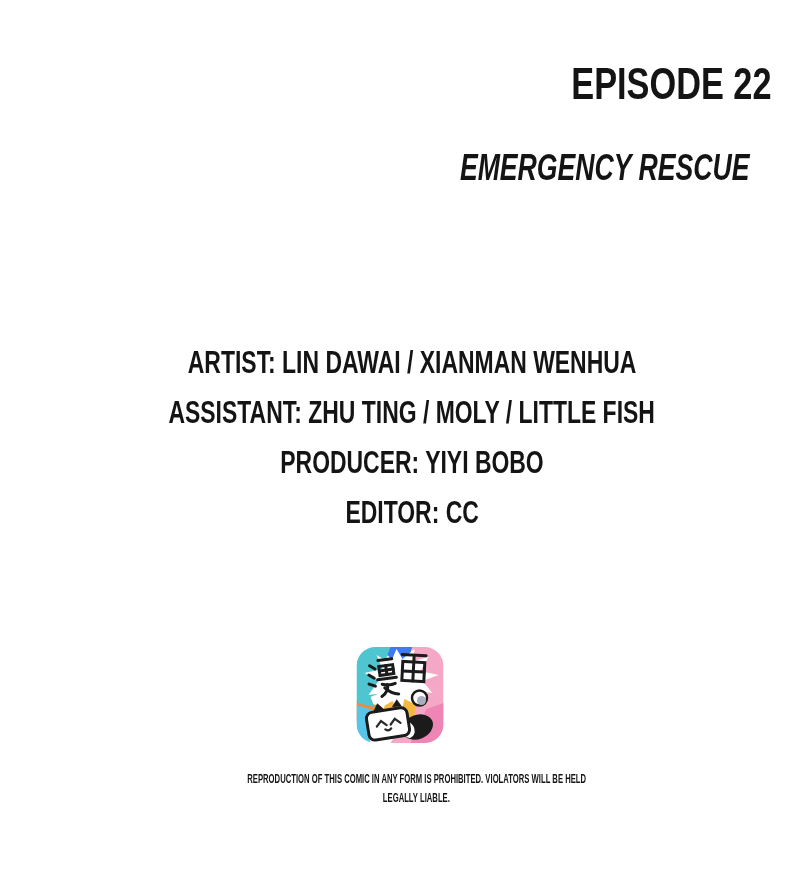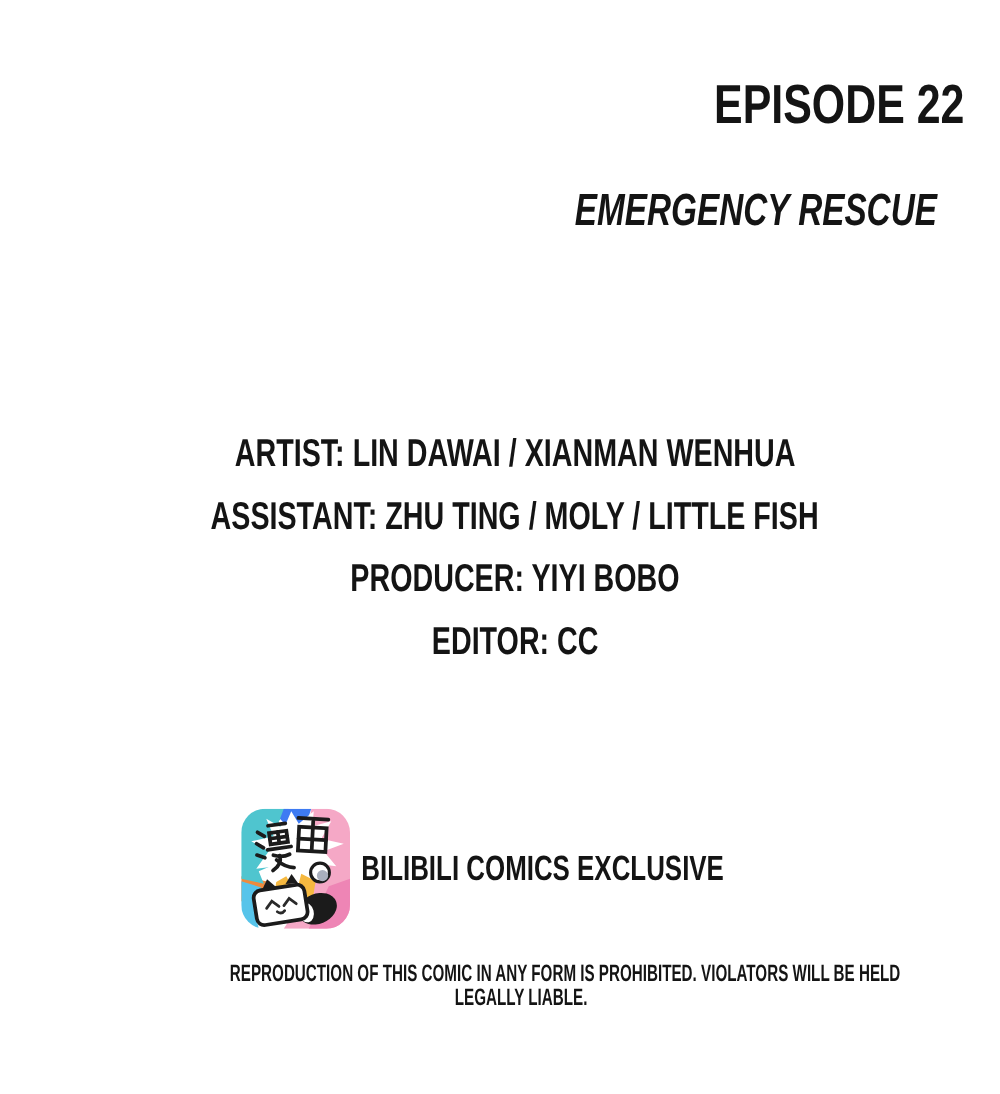--- a/index.html
+++ b/index.html
@@ -40,21 +40,21 @@
     height:96px;
   }
   #app-icon { width:87px; height:96px; flex:0 0 auto; display:block; }
   .pub-box { width:318px; overflow:visible; }
   .pub-box .sx {
     font-size:28px; transform:scaleX(.74); transform-origin:left center;
   }
 
   
   #disclaimer { position:absolute; top:770px; left:0; right:0; text-align:center; }
-  .disclaimer-line { font-size:19px; line-height:19px; white-space:nowrap;padding-left:33px; }
+  .disclaimer-line { font-size:12px; line-height:19px; white-space:nowrap;padding-left:33px; }
   .disclaimer-line .sx { transform:scaleX(.64); }
 </style>
 </head>
 <body>
 
 <div class="abs-line" id="episode-heading">
   <span class="sx">EPISODE 22</span>
 </div>
 
 <div class="abs-line" id="chapter-title">
@@ -133,23 +133,20 @@
         <path d="M38 61 L44 54 L48 62 Z" fill="#1b1b1b"></path>
         <rect x="11" y="63" width="41" height="28" rx="6" fill="#ffffff" stroke-width="3" stroke="#1b1b1b"></rect>
         <g fill="none" stroke="#2a2a2a" stroke-width="2.2" stroke-linecap="round">
           <path d="M20 78 l5 -5 5 5"></path>
           <path d="M34 78 l5 -5 5 5"></path>
           <path d="M28 82 q3 3 6 0"></path>
         </g>
       </g>
     </g>
   </svg>
-  <div class="pub-box">
-    <span class="sx">BILIBILI COMICS EXCLUSIVE</span>
-  </div>
 </div>
 
 <div id="disclaimer">
   <div class="disclaimer-line">
     <span class="sx">REPRODUCTION OF THIS COMIC IN ANY FORM IS PROHIBITED. VIOLATORS WILL BE HELD</span>
   </div>
   <div class="disclaimer-line">
     <span class="sx">LEGALLY LIABLE.</span>
   </div>
 </div>

